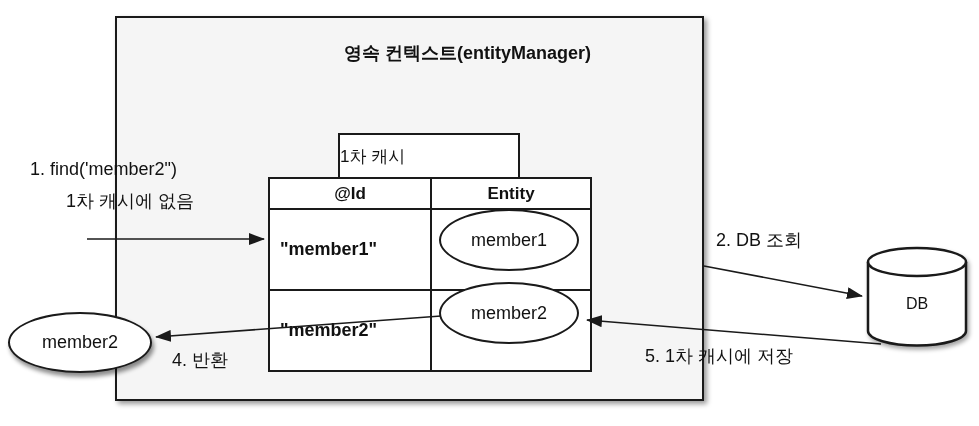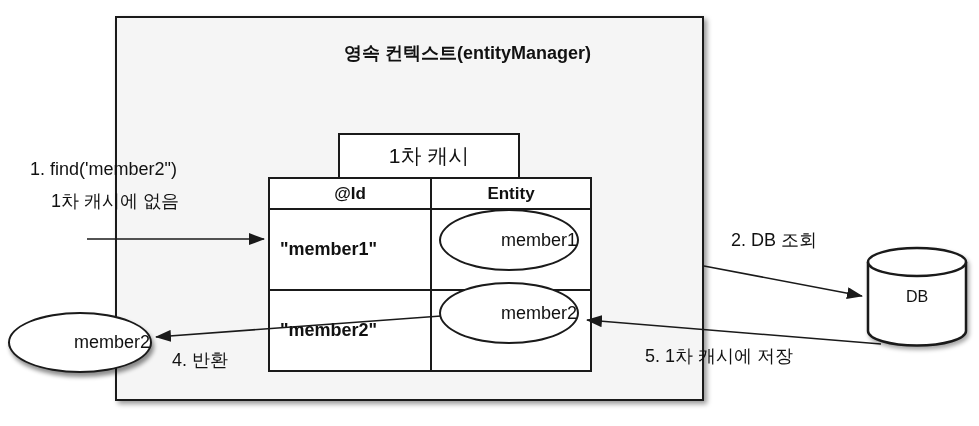--- a/index.html
+++ b/index.html
@@ -19,49 +19,49 @@
     box-shadow:3px 3px 5px rgba(0,0,0,.40);
   }
   .pc-title{
     position:absolute;left:115px;top:41px;width:705px;text-align:center;
     font-size:18px;font-weight:bold;
   }
   
   .cache-box{
     position:absolute;left:338px;top:133px;width:178px;height:42px;
     background:#fff;border:2px solid var(--line);
-    display:flex;align-items:center;justify-content:center;font-size:21px;
+    display:flex;align-items:center;justify-content:flex-start;font-size:17px;
   }
   
   .cache-table{
     position:absolute;left:268px;top:177px;width:322px;
     border-collapse:collapse;table-layout:fixed;background:#fff;
   }
   .cache-table th,.cache-table td{border:2px solid var(--line);padding:4px;}
   .cache-table th{height:21px;font-size:17px;font-weight:bold;text-align:center;}
   .cache-table td{height:71px;vertical-align:middle;}
   .cache-table td.id-cell{font-size:18px;font-weight:bold;padding-left:10px;}
   .col-id{width:162px;} .col-entity{width:160px;}
   
   .ellipse{
     position:absolute;background:#fff;border:2px solid var(--line);border-radius:50%;
-    display:flex;align-items:center;justify-content:flex-end;font-size:18px;
+    display:flex;align-items:center;justify-content:center;font-size:18px;
   }
   .ell-m1{left:439px;top:209px;width:136px;height:58px;}
   .ell-m2{left:439px;top:282px;width:136px;height:58px;}
   .ell-outer{left:8px;top:312px;width:140px;height:57px;
     box-shadow:2px 4px 4px rgba(0,0,0,.45);}
   
   .overlay{position:absolute;left:0;top:0;width:979px;height:426px;pointer-events:none;}
-  .db-label{position:absolute;left:867px;top:288px;width:100px;text-align:center;font-size:16px;}
+  .db-label{position:absolute;left:867px;top:295px;width:100px;text-align:center;font-size:16px;}
   
   .step-label{position:absolute;font-size:18px;white-space:nowrap;}
   .find-label{left:30px;top:153px;line-height:32px;}
-  .find-label .indent{margin-left:21px;}
-  .dbq-label{left:731px;top:228px;}
+  .find-label .indent{margin-left:36px;}
+  .dbq-label{left:716px;top:228px;}
   .store-label{left:645px;top:344px;}
   .return-label{left:172px;top:348px;}
 </style>
 </head>
 <body>
 
 <div class="canvas">
 
   <div class="pc-box"></div>
   <div class="pc-title">영속 컨텍스트(entityManager)</div>

